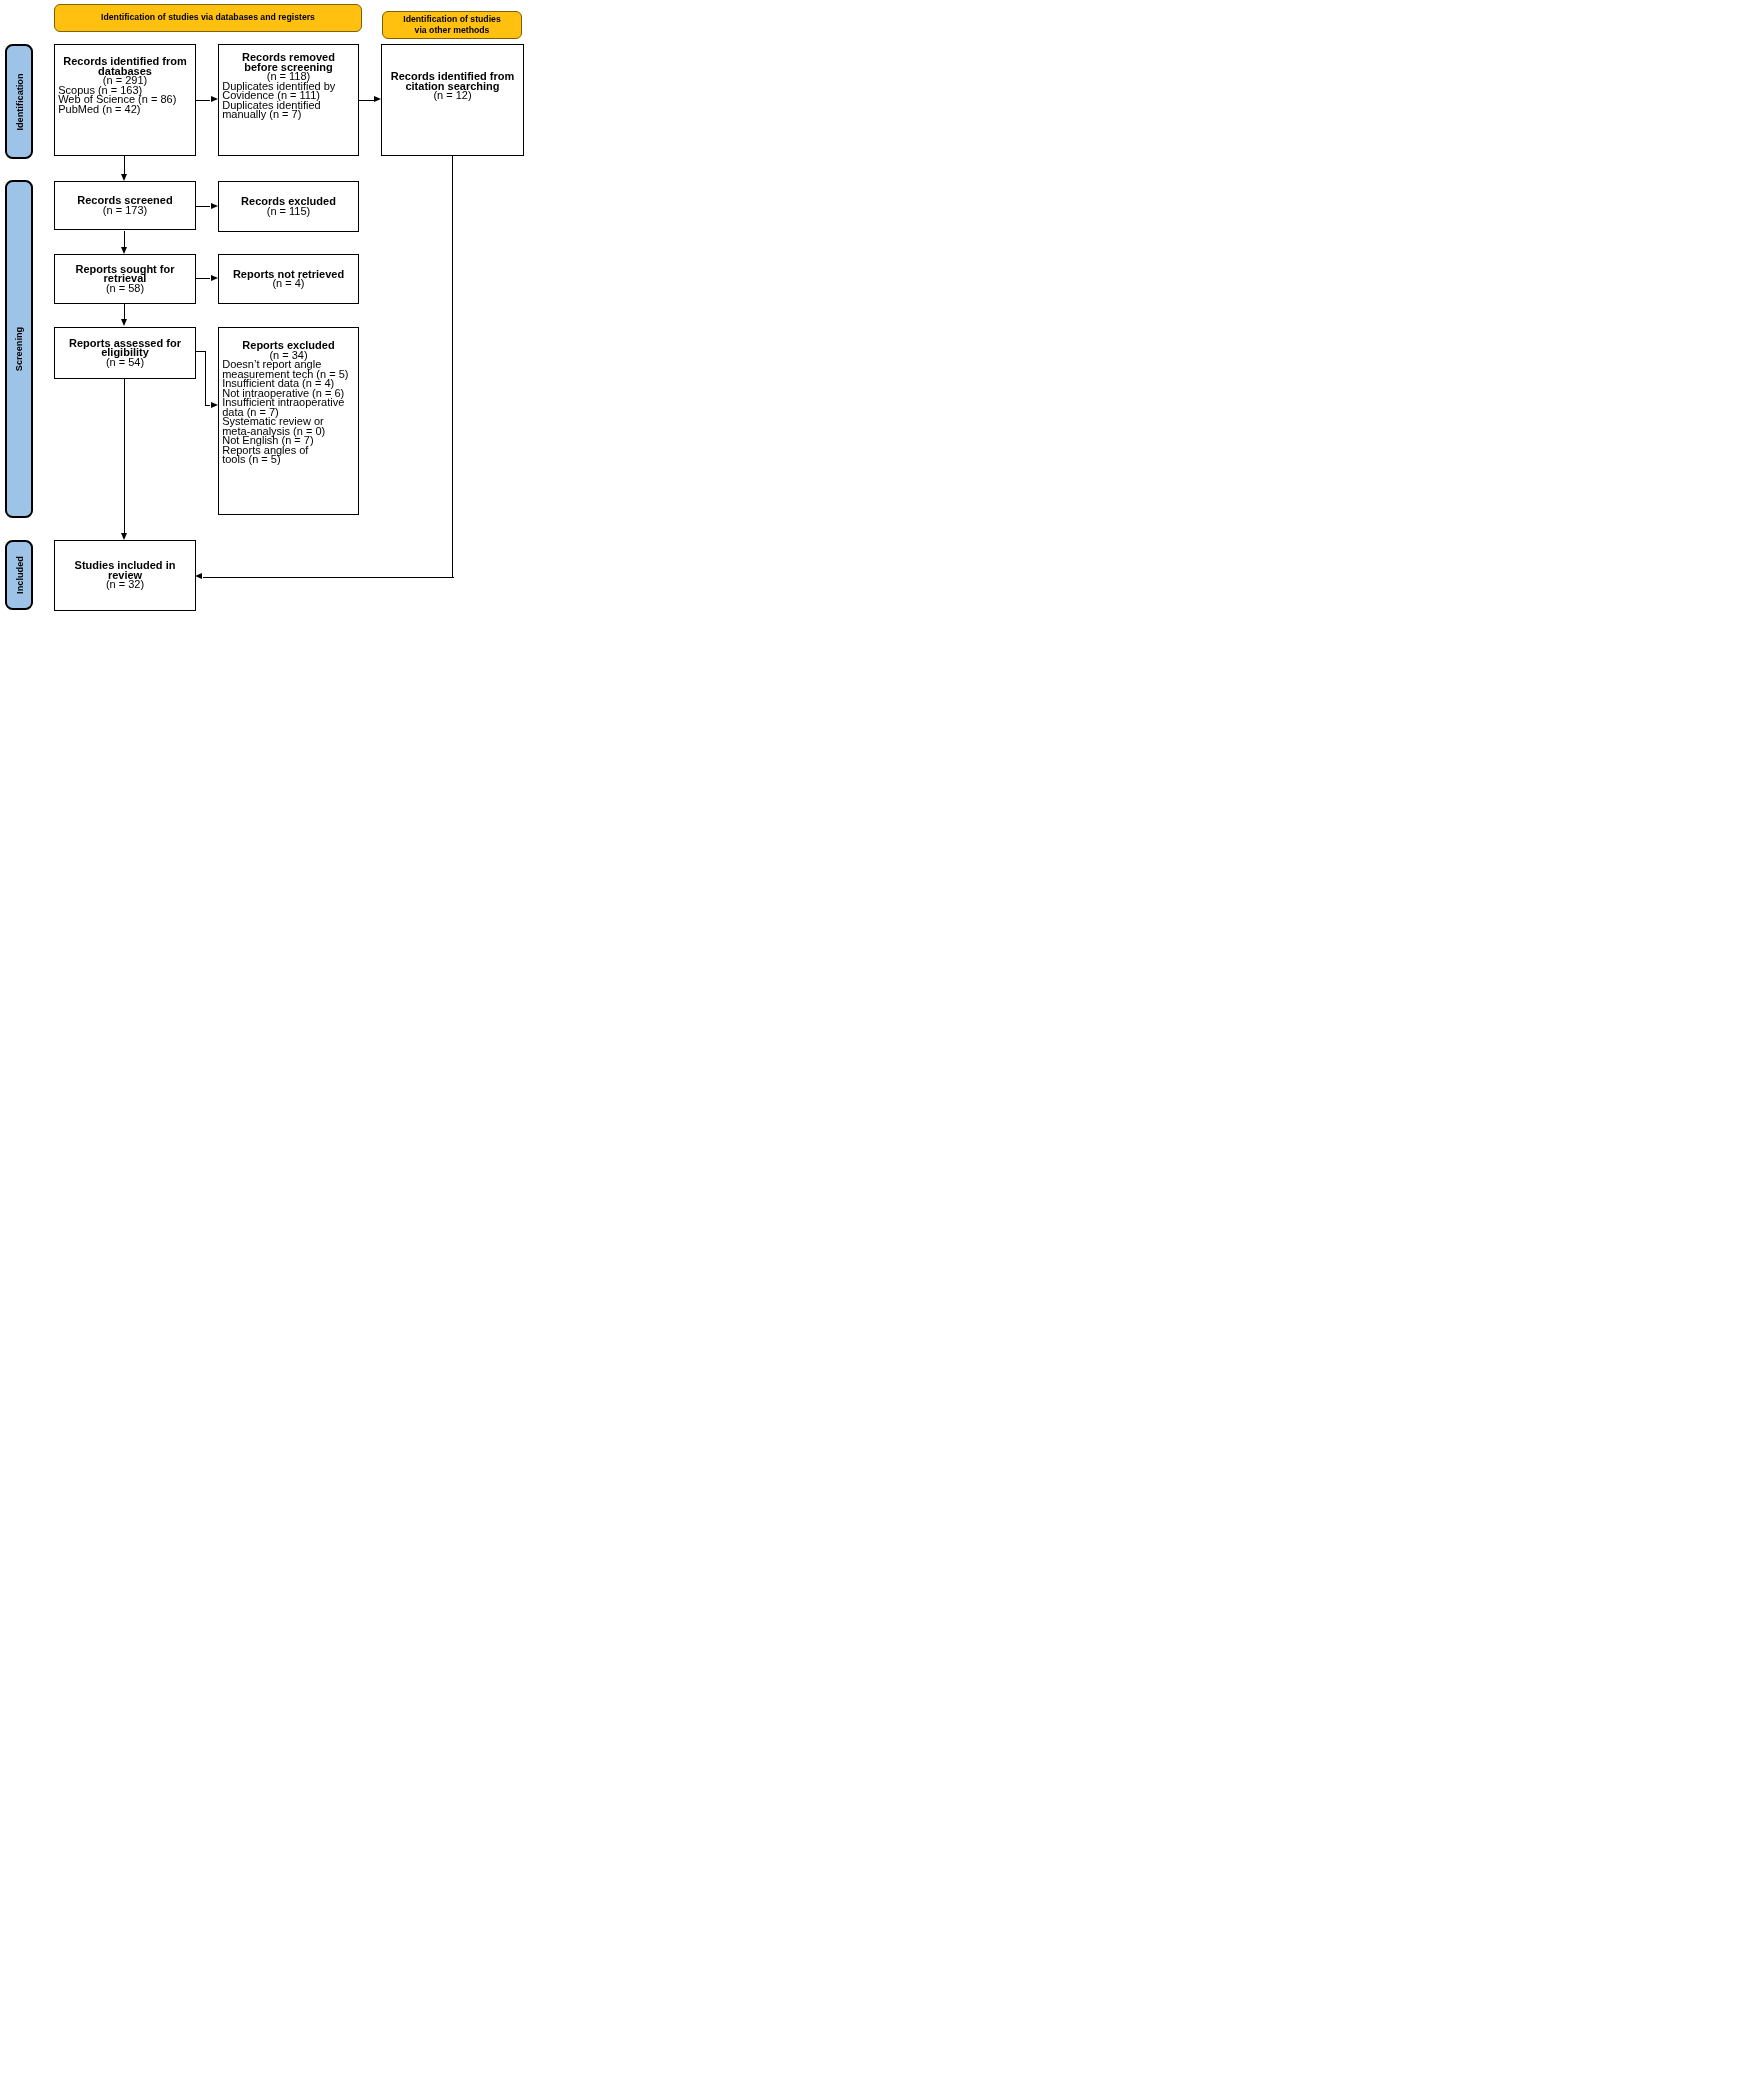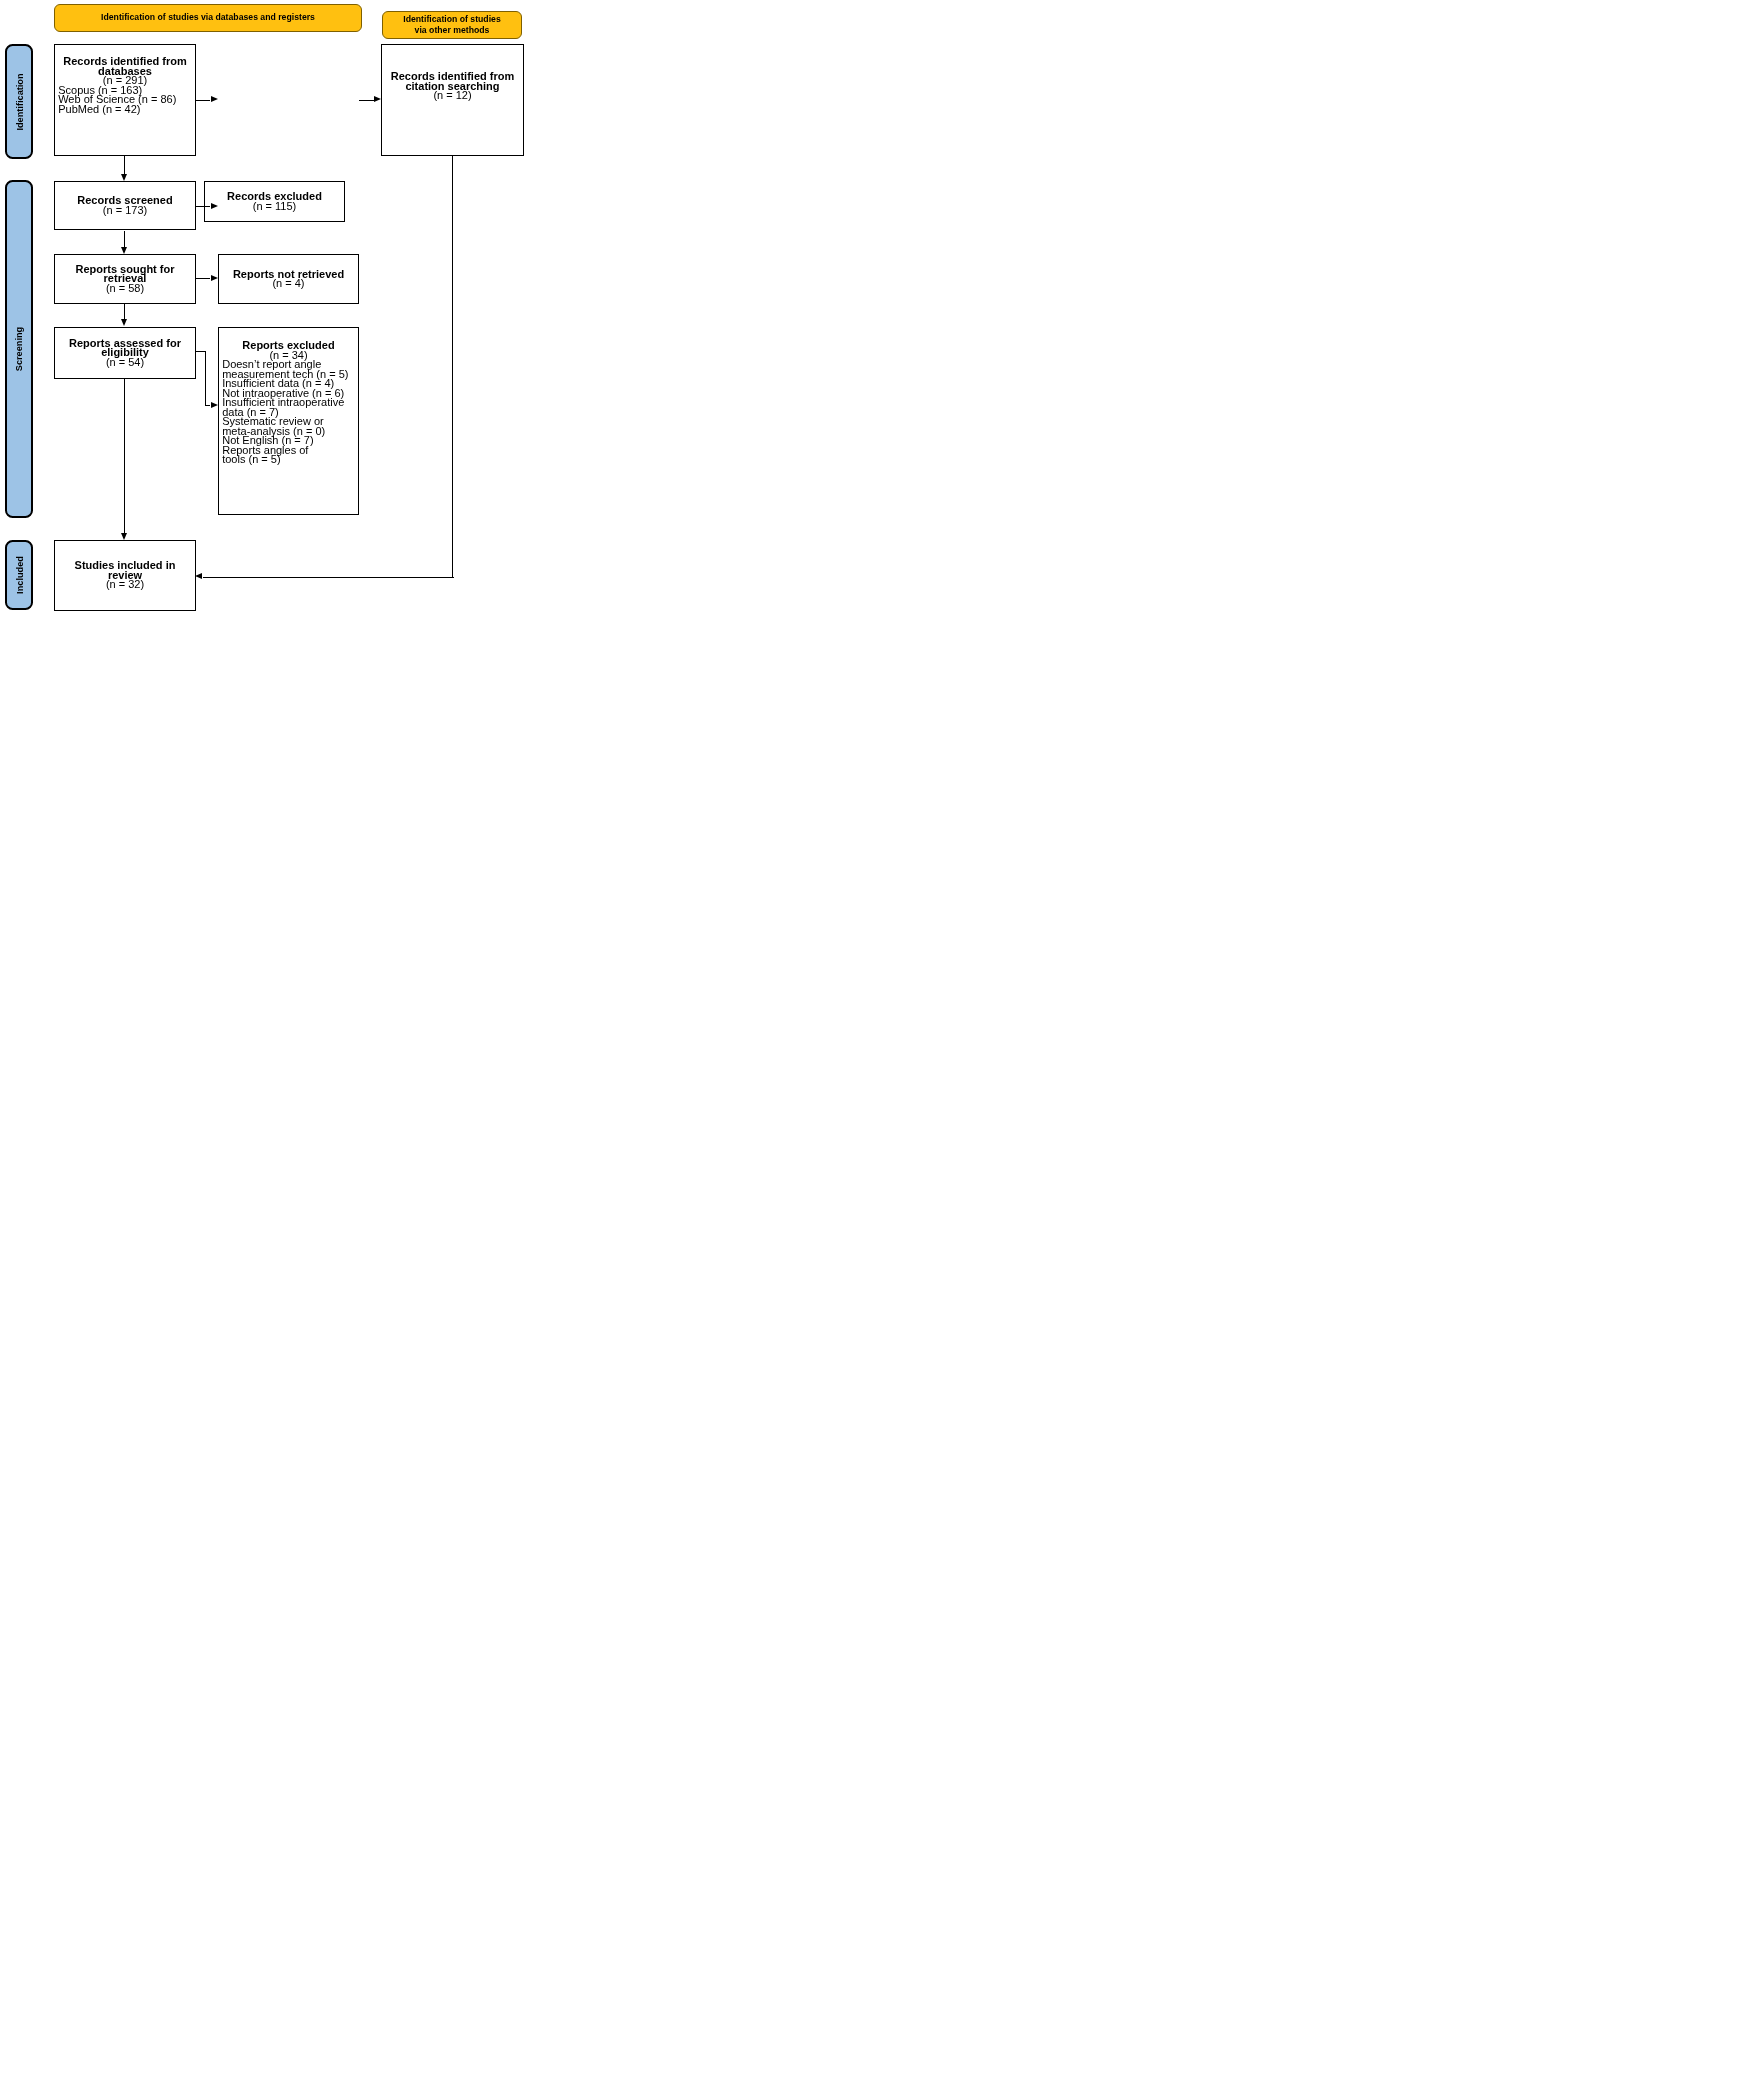--- a/index.html
+++ b/index.html
@@ -59,32 +59,41 @@
 
   <div class="box pt22" style="left:54px;top:44px;width:142px;height:112px;">
     <div class="t">Records identified from</div>
     <div class="t">databases</div>
     <div class="c">(n = 291)</div>
     <div class="d">Scopus (n = 163)</div>
     <div class="d">Web of Science (n = 86)</div>
     <div class="d">PubMed (n = 42)</div>
   </div>
 
+  <div class="box pt15" style="left:218px;top:44px;width:141px;height:112px;">
+    <div class="t">Records removed</div>
+    <div class="t">before screening</div>
+    <div class="c">(n = 118)</div>
+    <div class="d">Duplicates identified by</div>
+    <div class="d">Covidence (n = 111)</div>
+    <div class="d">Duplicates identified</div>
+    <div class="d">manually (n = 7)</div>
+  </div>
 
   <div class="box pt50" style="left:381px;top:44px;width:143px;height:112px;">
     <div class="t">Records identified from</div>
     <div class="t">citation searching</div>
     <div class="c">(n = 12)</div>
   </div>
 
   <div class="box v-center" style="left:54px;top:181px;width:142px;height:49px;">
     <div class="t">Records screened</div>
     <div class="c">(n = 173)</div>
   </div>
-  <div class="box v-center" style="left:204px;top:181px;width:141px;height:41px;">
+  <div class="box v-center" style="left:218px;top:181px;width:141px;height:51px;">
     <div class="t">Records excluded</div>
     <div class="c">(n = 115)</div>
   </div>
 
   <div class="box v-center" style="left:54px;top:254px;width:142px;height:50px;">
     <div class="t">Reports sought for</div>
     <div class="t">retrieval</div>
     <div class="c">(n = 58)</div>
   </div>
   <div class="box v-center" style="left:218px;top:254px;width:141px;height:50px;">

